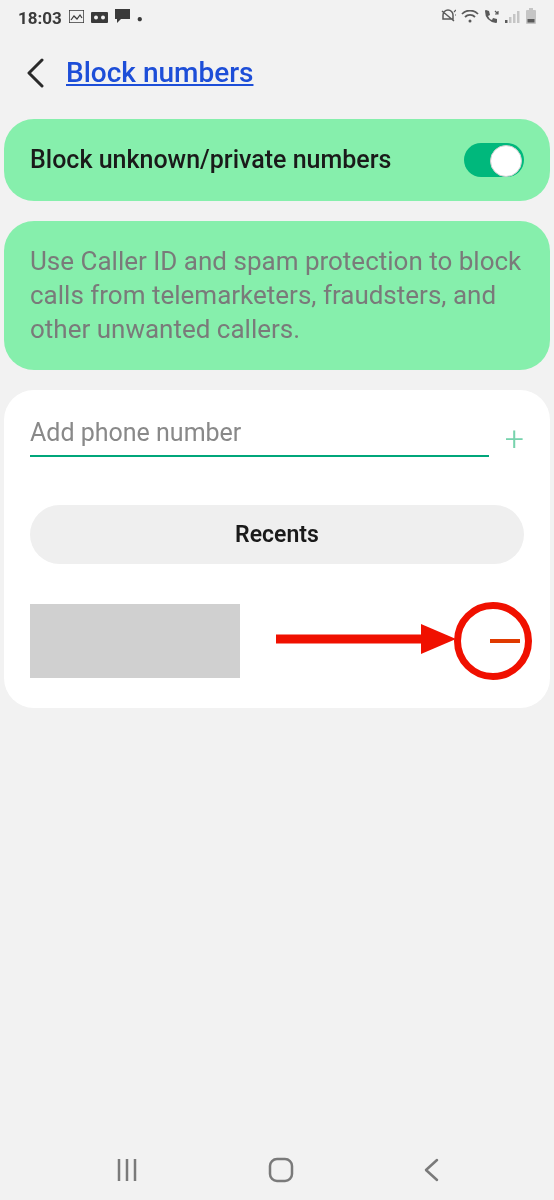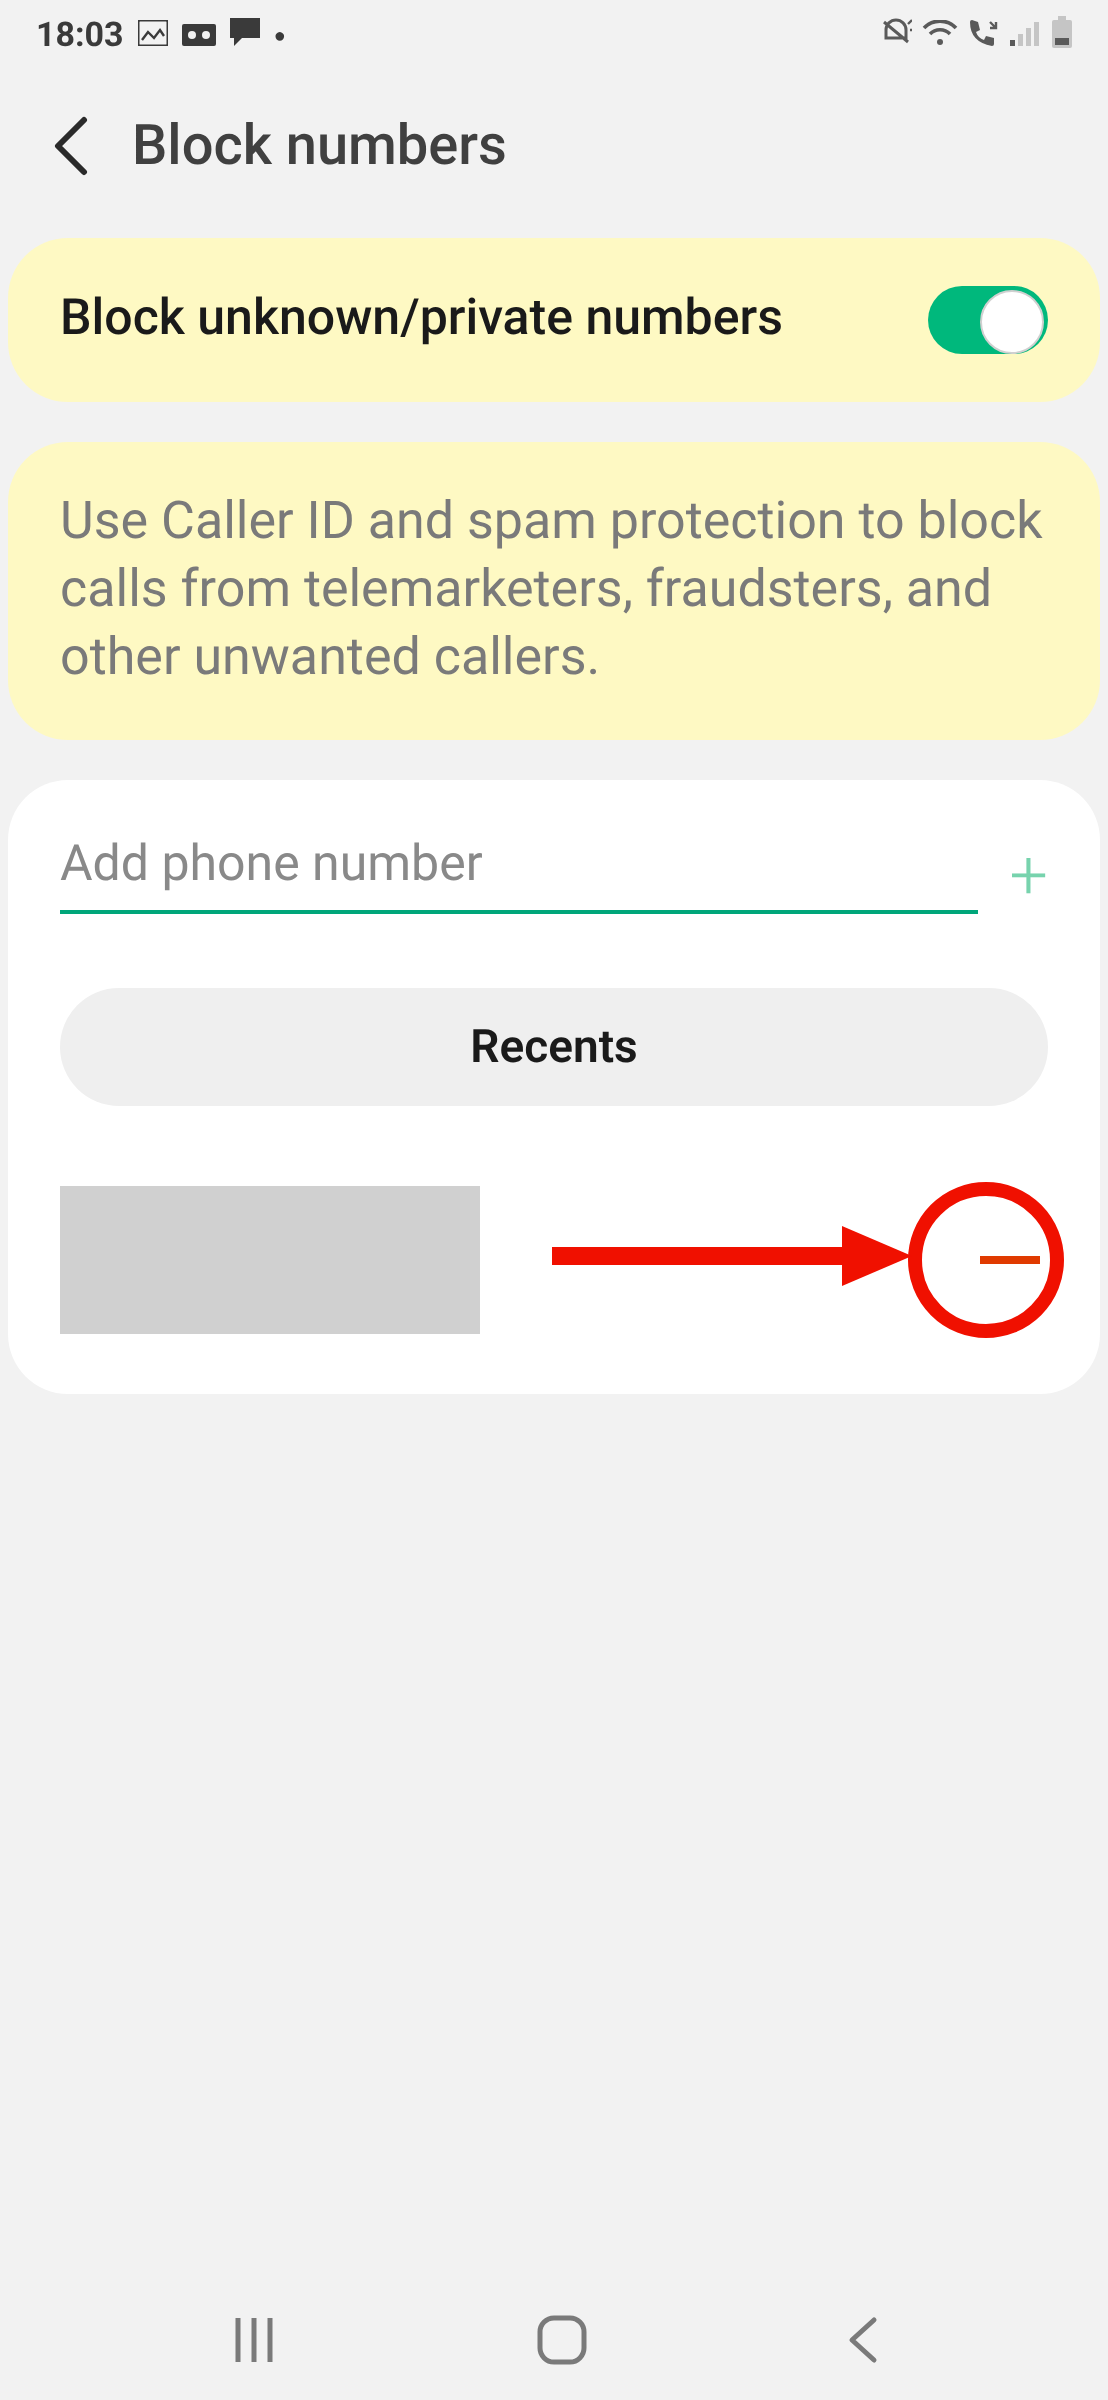--- a/index.html
+++ b/index.html
@@ -42,24 +42,25 @@
     .header {
       display: flex;
       align-items: center;
       padding: 20px 20px 30px 26px;
       gap: 22px;
     }
     .back-icon svg { display: block; }
     .header-title {
       font-size: 28px;
       font-weight: 500;
-      color: #404040;
+      color: #1d4ed8;
+      text-decoration: underline;
     }
     .card {
-      background: #fef9c3;
+      background: #86efac;
       border-radius: 30px;
       margin: 0 4px 20px 4px;
       padding: 24px 26px;
     }
     .card-row {
       display: flex;
       align-items: center;
       justify-content: space-between;
       gap: 20px;
     }
@@ -102,21 +103,21 @@
     .card3 {
       background: #fff;
       border-radius: 30px;
       margin: 0 4px;
       padding: 28px 26px 30px 26px;
     }
     .add-row {
       display: flex;
       align-items: center;
       gap: 16px;
-      margin-bottom: 37px;
+      margin-bottom: 48px;
     }
     .add-input {
       flex: 1;
       border: none;
       border-bottom: 2px solid #00a67a;
       font-size: 25px;
       color: #898989;
       padding-bottom: 8px;
       outline: none;
       background: transparent;

